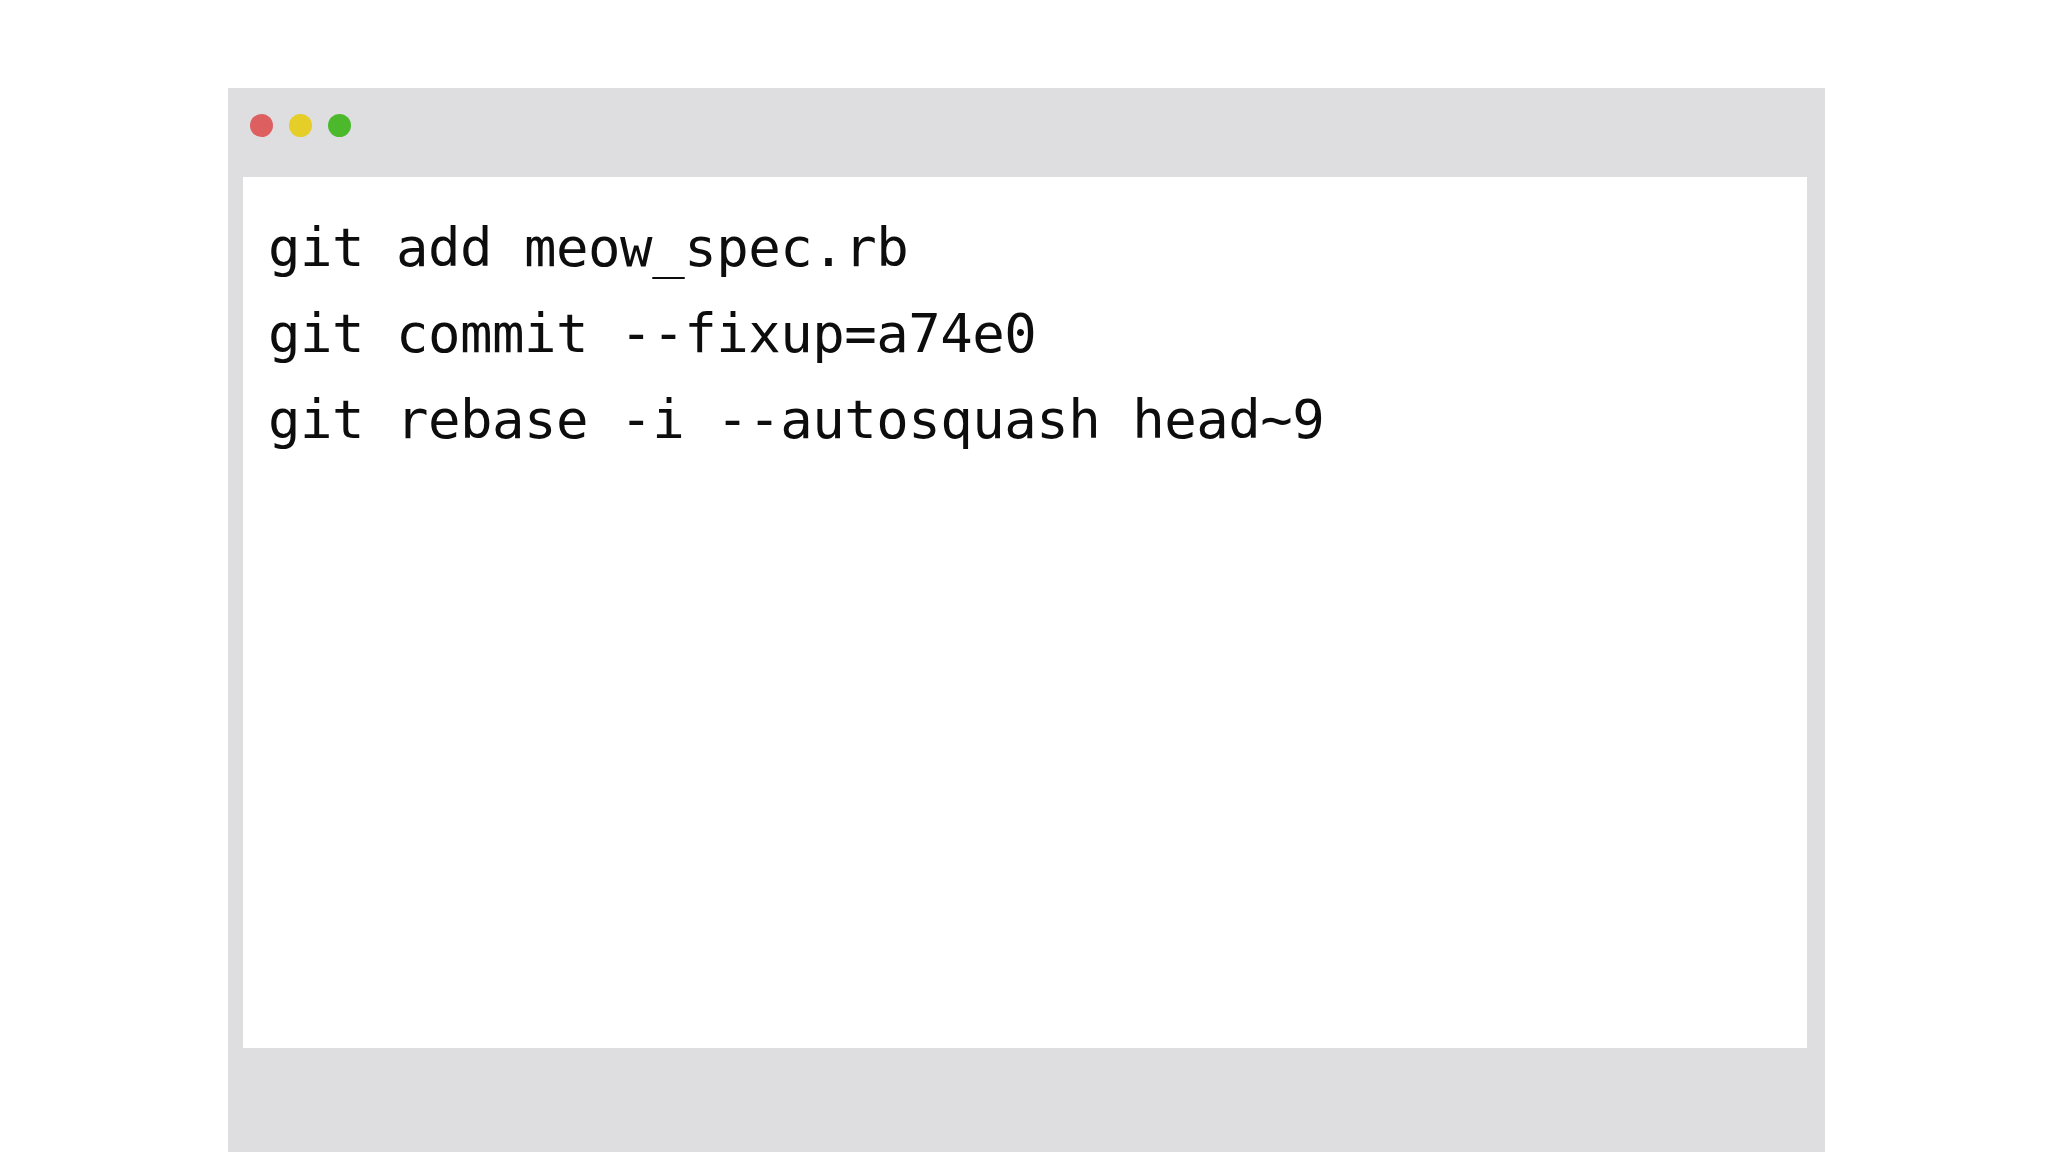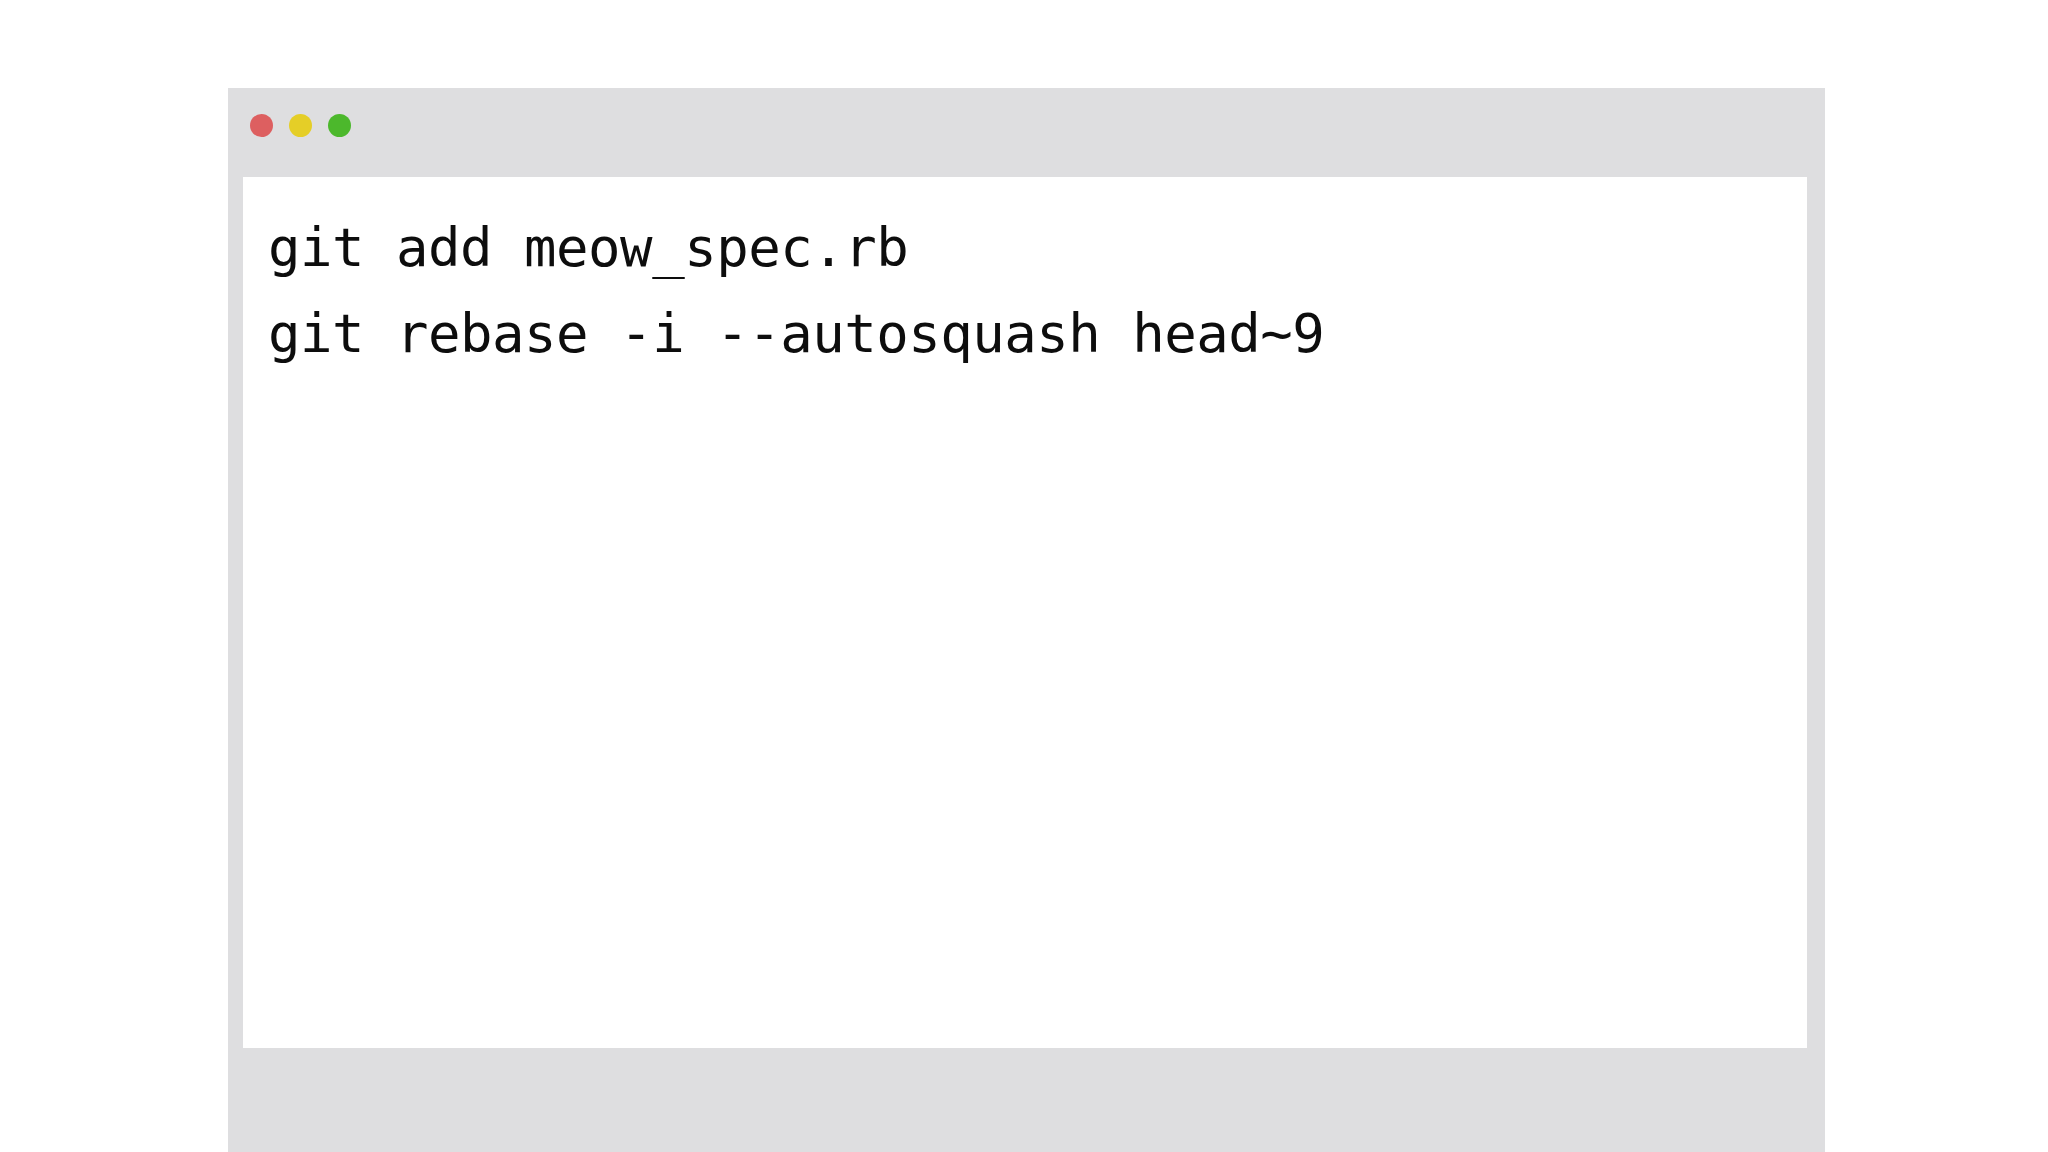--- a/index.html
+++ b/index.html
@@ -88,16 +88,16 @@
 
   <div class="title-bar">
     <div class="traffic-lights">
       <span class="dot dot-close"></span>
       <span class="dot dot-min"></span>
       <span class="dot dot-max"></span>
     </div>
   </div>
 
   <div class="content-pane">
-    <pre class="code-block"><span class="code-line">git add meow_spec.rb</span><span class="code-line">git rebase -i --autosquash head~9</span></pre>
+    <pre class="code-block"><span class="code-line">git add meow_spec.rb</span><span class="code-line">git commit --fixup=a74e0</span><span class="code-line">git rebase -i --autosquash head~9</span></pre>
   </div>
 
 </div>
 
 </body></html>

